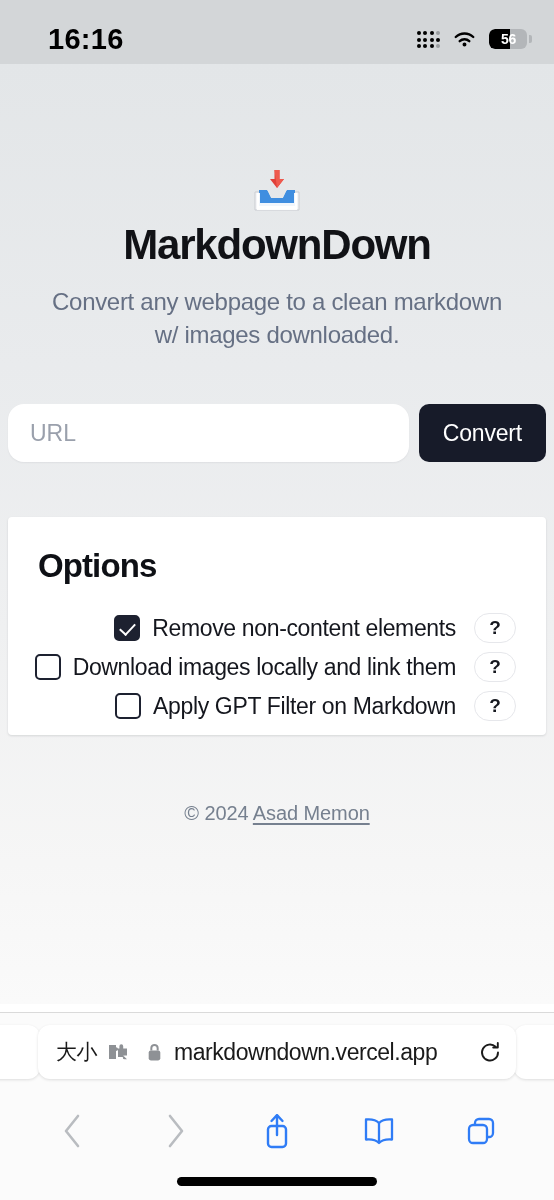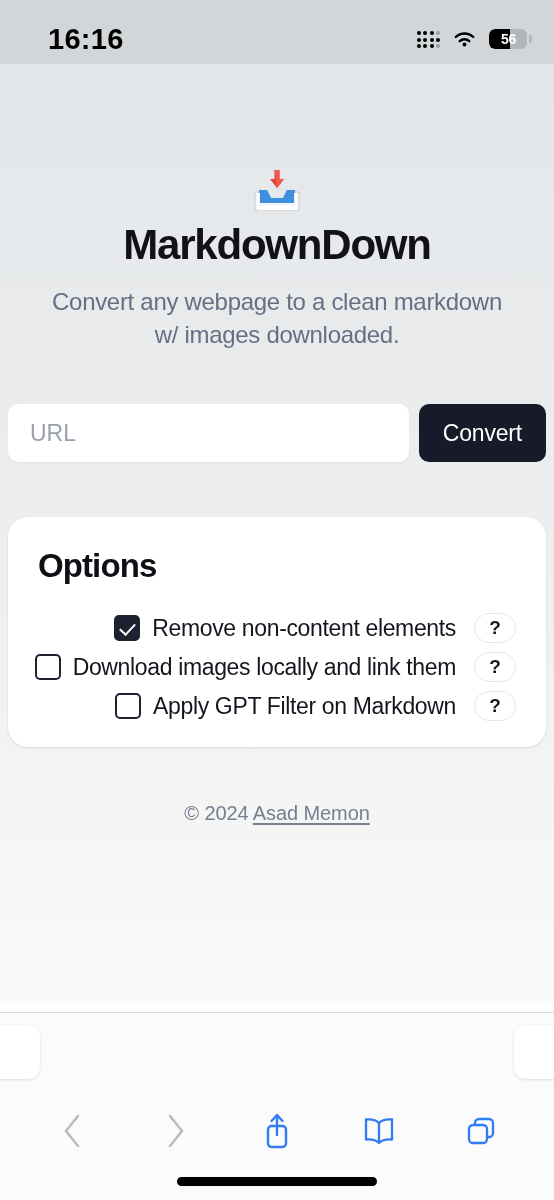--- a/index.html
+++ b/index.html
@@ -143,21 +143,21 @@
     width: 538px;
     display: flex;
     align-items: center;
     gap: 10px;
   }
   .url-input {
     flex: 1;
     height: 58px;
     background: #ffffff;
     border: none;
-    border-radius: 10px;
+    border-radius: 16px;
     font-family: "Liberation Sans", sans-serif;
     font-size: 23px;
     color: #1b1f2a;
     padding: 0 22px;
     box-shadow: 0 1px 2px rgba(16,24,40,0.06);
     outline: none;
   }
   .url-input::placeholder { color: #9aa0ac; }
 
   .convert-btn {
@@ -174,22 +174,22 @@
     cursor: pointer;
   }
 
   
   .options-card {
     position: absolute;
     top: 453px;
     left: 8px;
     width: 538px;
     background: #ffffff;
-    border-radius: 20px;
-    padding: 30px 30px 26px;
+    border-radius: 4px;
+    padding: 30px 30px 14px;
     box-shadow: 0 1px 3px rgba(16,24,40,0.08), 0 1px 2px rgba(16,24,40,0.05);
   }
   .options-title {
     font-size: 33px;
     font-weight: 700;
     color: #0e1015;
     letter-spacing: -0.9px;
     margin-bottom: 28px;
   }
   .opt-row {
@@ -448,20 +448,41 @@
     <a href="#">Asad Memon</a>
   </div>
 </div>
 
 <div class="safari-bottom">
 
   <div class="tabs-strip">
     <div class="tab-peek left"></div>
     <div class="tab-peek right"></div>
 
+    <div class="addr-bar">
+      <span class="aa-text">大小</span>
+
+      <svg class="puzzle-icon" viewBox="0 0 22 20">
+        <path d="M2 3h7v2.2a1.9 1.9 0 1 1 0 3.8V17H2V3z" fill="#8e9195"></path>
+        <path d="M9 6.5h3.4V4.2a1.9 1.9 0 1 1 3.8 0v2.3H20v7h-2.3a1.9 1.9 0 1 0 0 3.8H20" fill="#8e9195"></path>
+        <path d="M11 7h5v2.1a1.8 1.8 0 1 1 0 3.6V15h-5V7z" fill="#8e9195"></path>
+      </svg>
+
+      <svg class="lock-icon" viewBox="0 0 14 18">
+        <rect x="1.5" y="7" width="11" height="9.5" rx="2" fill="#8e9195"></rect>
+        <path d="M4 7V4.8a3 3 0 0 1 6 0V7" stroke="#8e9195" stroke-width="1.9" fill="none"></path>
+      </svg>
+
+      <span class="addr-url">markdowndown.vercel.app</span>
+
+      <svg class="reload-icon" viewBox="0 0 24 24">
+        <path d="M20 12a8 8 0 1 1-2.4-5.7" stroke="#1a1a1a" stroke-width="1.9" fill="none" stroke-linecap="round"></path>
+        <path d="M19.8 2.4v4.6h-4.6" stroke="#1a1a1a" stroke-width="1.9" fill="none" stroke-linecap="round" stroke-linejoin="round"></path>
+      </svg>
+    </div>
   </div>
 
   <div class="toolbar">
     <div class="tb-btn">
       <svg width="22" height="36" viewBox="0 0 22 36">
           <path d="M16 3 L4 18 L16 33" stroke="#b9bcc0" stroke-width="2.6" fill="none" stroke-linecap="round" stroke-linejoin="round"></path>
         </svg>
     </div>
     <div class="tb-btn">
       <svg width="22" height="36" viewBox="0 0 22 36">

